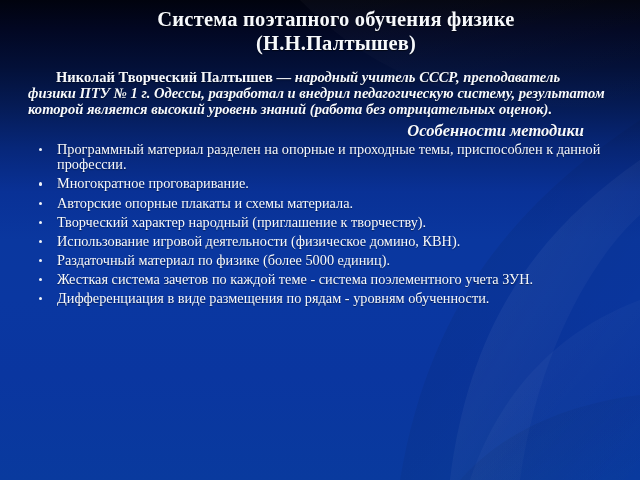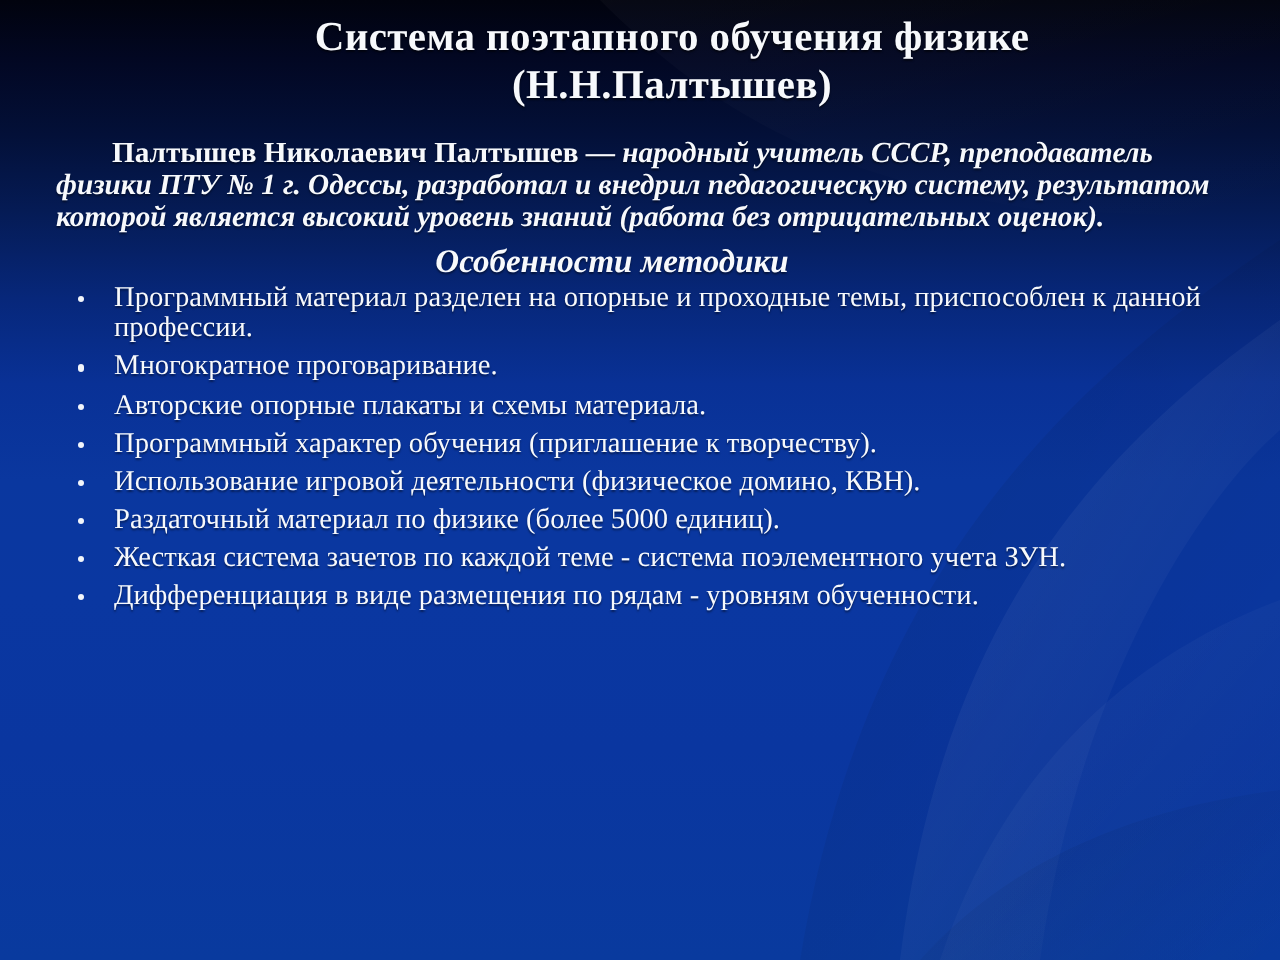--- a/index.html
+++ b/index.html
@@ -70,21 +70,21 @@
     padding-right: 6px;
     text-shadow: 0 1px 1px rgba(0,0,0,0.45);
   }
   .intro .upright { font-style: normal; }
   .intro .ital    { font-style: italic; }
 
   .section-heading {
     font-size: 16.5px;
     font-weight: bold;
     font-style: italic;
-    text-align: center;
+    text-align: right;
     line-height: 19px;
     margin: 3px 0 2px 0;
     padding-right: 28px;
     text-shadow: 0 1px 1px rgba(0,0,0,0.45);
   }
 
   ul.bullets {
     list-style: none;
     margin: 0;
     padding: 0;
@@ -133,29 +133,29 @@
     </svg>
   </div>
 
   <div class="title-block">
     <div class="title-line">Система поэтапного обучения физике</div>
     <div class="title-line">(Н.Н.Палтышев)</div>
   </div>
 
   <div class="body-block">
 
-    <p class="intro"><span class="upright">Палтышев Николаевич Палтышев — </span><span class="ital">народный учитель СССР, преподаватель физики ПТУ № 1 г. Одессы, разработал и внедрил педагогическую систему, результатом которой является высокий уровень знаний (работа без отрицательных оценок).</span></p>
+    <p class="intro"><span class="upright">Николай Творческий Палтышев — </span><span class="ital">народный учитель СССР, преподаватель физики ПТУ № 1 г. Одессы, разработал и внедрил педагогическую систему, результатом которой является высокий уровень знаний (работа без отрицательных оценок).</span></p>
 
     <div class="section-heading">Особенности методики</div>
 
     <ul class="bullets">
       <li><span class="dot"></span><span>Программный материал разделен на опорные и проходные темы, приспособлен к данной профессии.</span></li>
       <li><span class="dot"></span><span>Многократное проговаривание.</span></li>
       <li><span class="dot"></span><span>Авторские опорные плакаты и схемы материала.</span></li>
-      <li><span class="dot"></span><span>Программный характер обучения (приглашение к творчеству).</span></li>
+      <li><span class="dot"></span><span>Творческий характер народный (приглашение к творчеству).</span></li>
       <li><span class="dot"></span><span>Использование игровой деятельности (физическое домино, КВН).</span></li>
       <li><span class="dot"></span><span>Раздаточный материал по физике (более 5000 единиц).</span></li>
       <li><span class="dot"></span><span>Жесткая система зачетов по каждой теме - система поэлементного учета ЗУН.</span></li>
       <li><span class="dot"></span><span>Дифференциация в виде размещения по рядам - уровням обученности.</span></li>
     </ul>
 
   </div>
 </div>
 
 </body></html>

